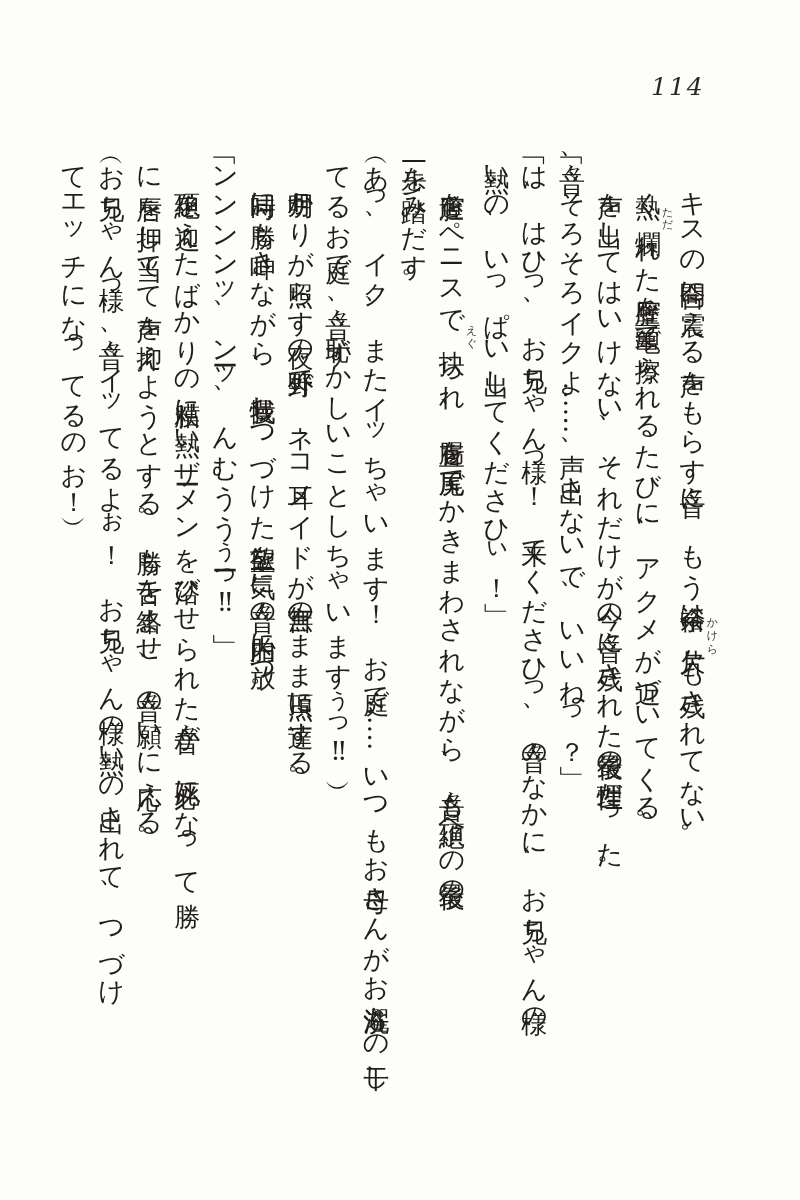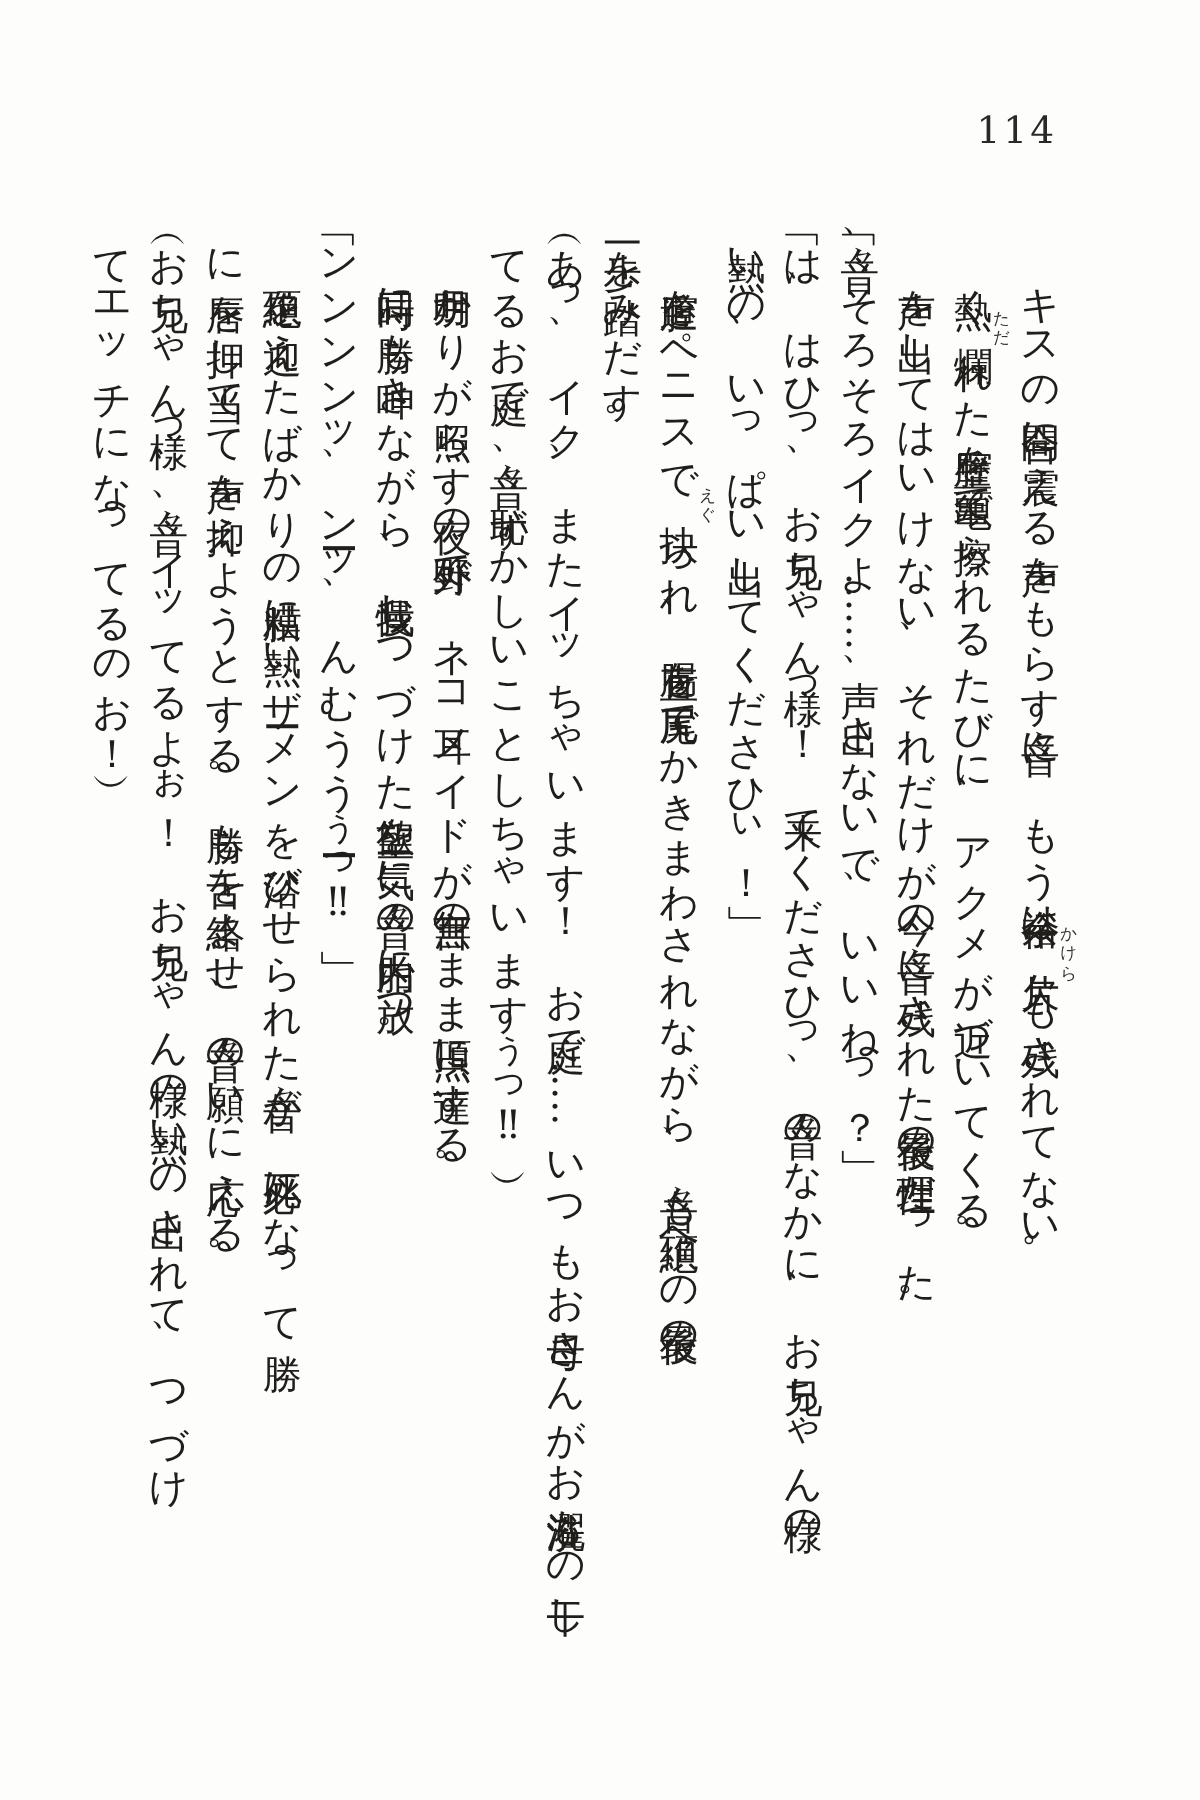--- a/index.html
+++ b/index.html
@@ -13,20 +13,21 @@
     height: 1200px;
     background: #fdfdfb;
     overflow: hidden;
     font-family: "DejaVu Serif", "Liberation Serif", serif;
   }
   .page-number {
     position: absolute;
     top: 72px;
     left: 651px;
     font-size: 25px;
+    font-style: italic;
     letter-spacing: 2px;
     color: #2b2926;
   }
   .text-block {
     position: absolute;
     top: 148px;
     right: 82px;
     height: 1016px;
     writing-mode: vertical-rl;
     text-orientation: mixed;

